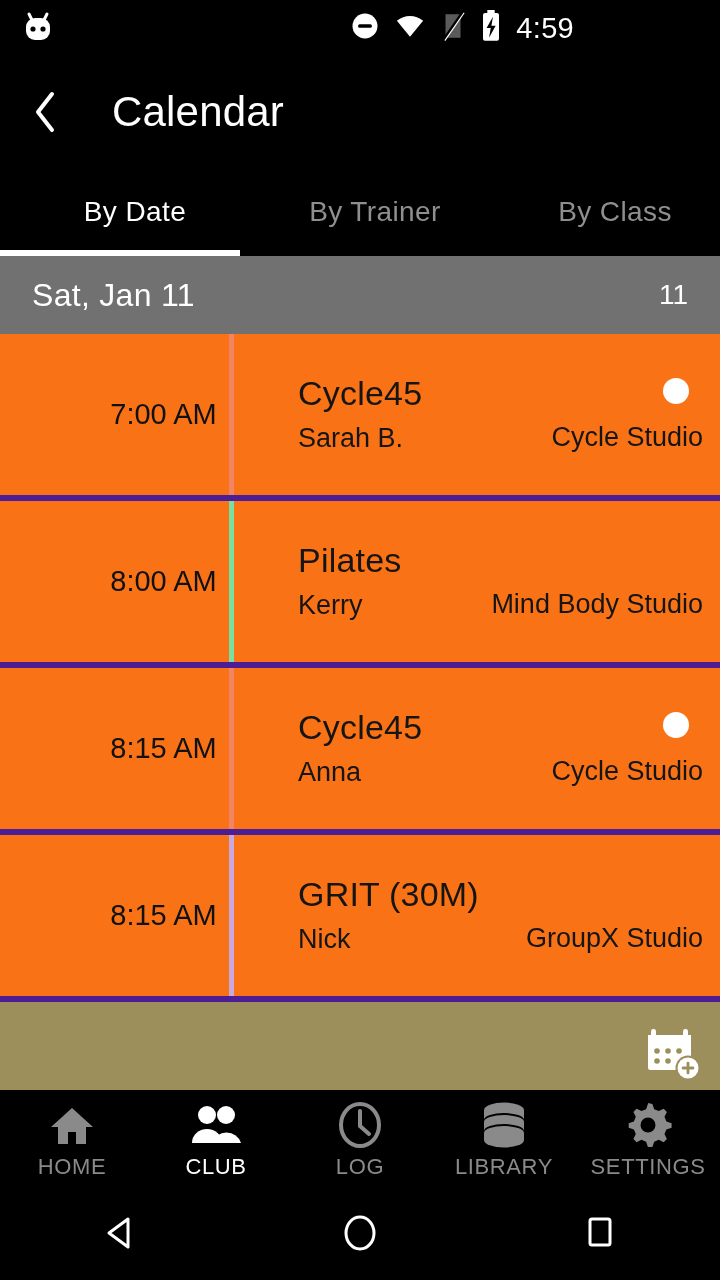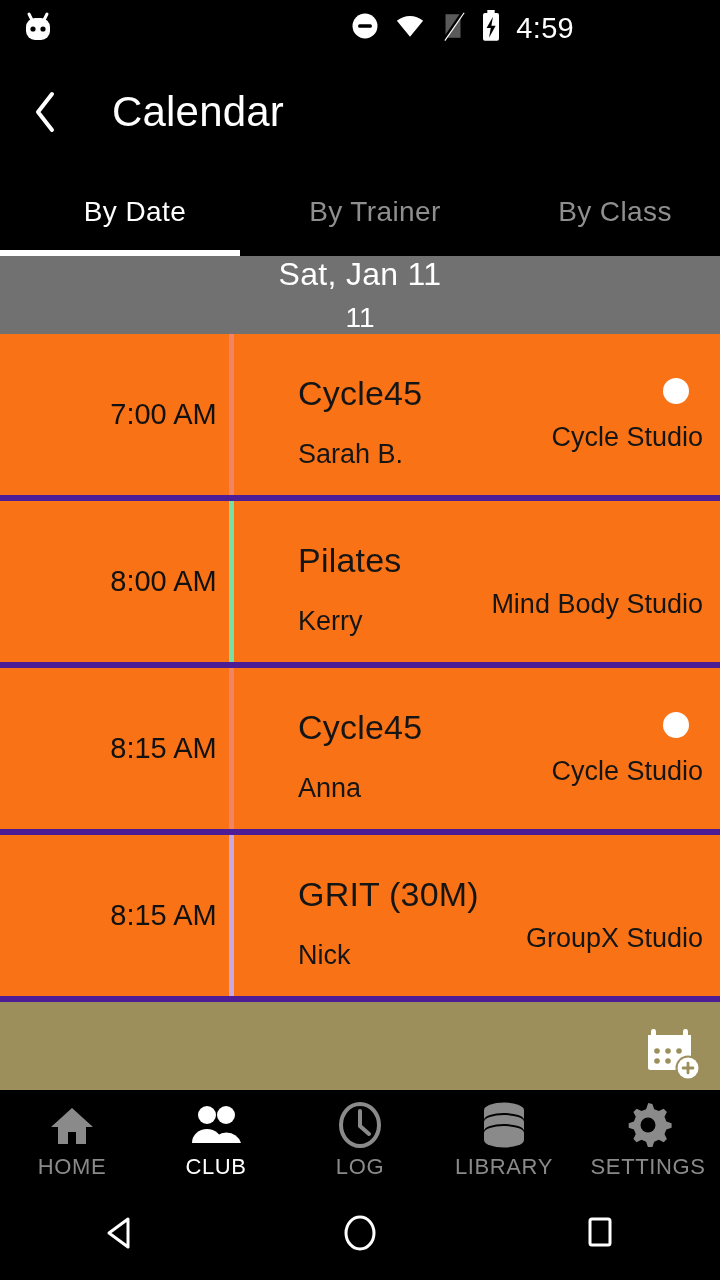--- a/index.html
+++ b/index.html
@@ -23,33 +23,33 @@
 
   
   .tabs { position:absolute; top:168px; left:0; width:720px; height:88px; background:#000; display:flex; }
   .tab { flex:1; display:flex; align-items:center; justify-content:center; position:relative;padding-left:30px; }
   .tab-label { font-size:28px; color:#8f8f8f; letter-spacing:0.4px; }
   .tab.active .tab-label { color:#fff; }
   .tab-underline { position:absolute; left:0; bottom:0; width:240px; height:6px; background:#fff; }
 
   
   .date-header { position:absolute; top:256px; left:0; width:720px; height:78px; background:#717171;
-                 display:flex; align-items:center; justify-content:space-between; padding:0 32px;flex-direction:column; }
+                 display:flex; align-items:center; justify-content:space-between; padding:0 32px; }
   .date-title { color:#fff; font-size:32px; letter-spacing:0.3px; }
   .date-num { color:#fff; font-size:28px; }
 
   
   .list { position:absolute; top:334px; left:0; width:720px; height:756px; overflow:hidden; background:#9c8f5c; }
   .row { position:relative; height:167px; background:#f97316; border-bottom:6px solid #4c1d95; display:flex;padding-left:48px; }
   .row-time { width:231px; flex:0 0 231px; display:flex; align-items:center; justify-content:center; }
   .row-time span { font-size:29px; color:#111; }
   .accent { position:absolute; left:229px; top:0; width:5px; height:100%; }
   .row-body { flex:1; position:relative; padding-left:19px; }
   .class-name { position:absolute; left:19px; top:40px; font-size:34px; color:#151515; letter-spacing:0.2px; }
-  .trainer { position:absolute; left:19px; top:89px; font-size:27px; color:#151515;margin-top:16px; }
+  .trainer { position:absolute; left:19px; top:89px; font-size:27px; color:#151515; }
   .studio { position:absolute; right:17px; top:88px; font-size:27px; color:#151515; }
   .dot { position:absolute; right:31px; top:44px; width:26px; height:26px; border-radius:50%; background:#fff; }
 
   
   .fab { position:absolute; right:16px; bottom:6px; width:58px; height:58px; }
 
   
   .bottomnav { position:absolute; top:1090px; left:0; width:720px; height:100px; background:#000;
                display:flex; align-items:flex-start; }
   .navitem { flex:1; height:100px; display:flex; flex-direction:column; align-items:center; justify-content:center; gap:4px; }

